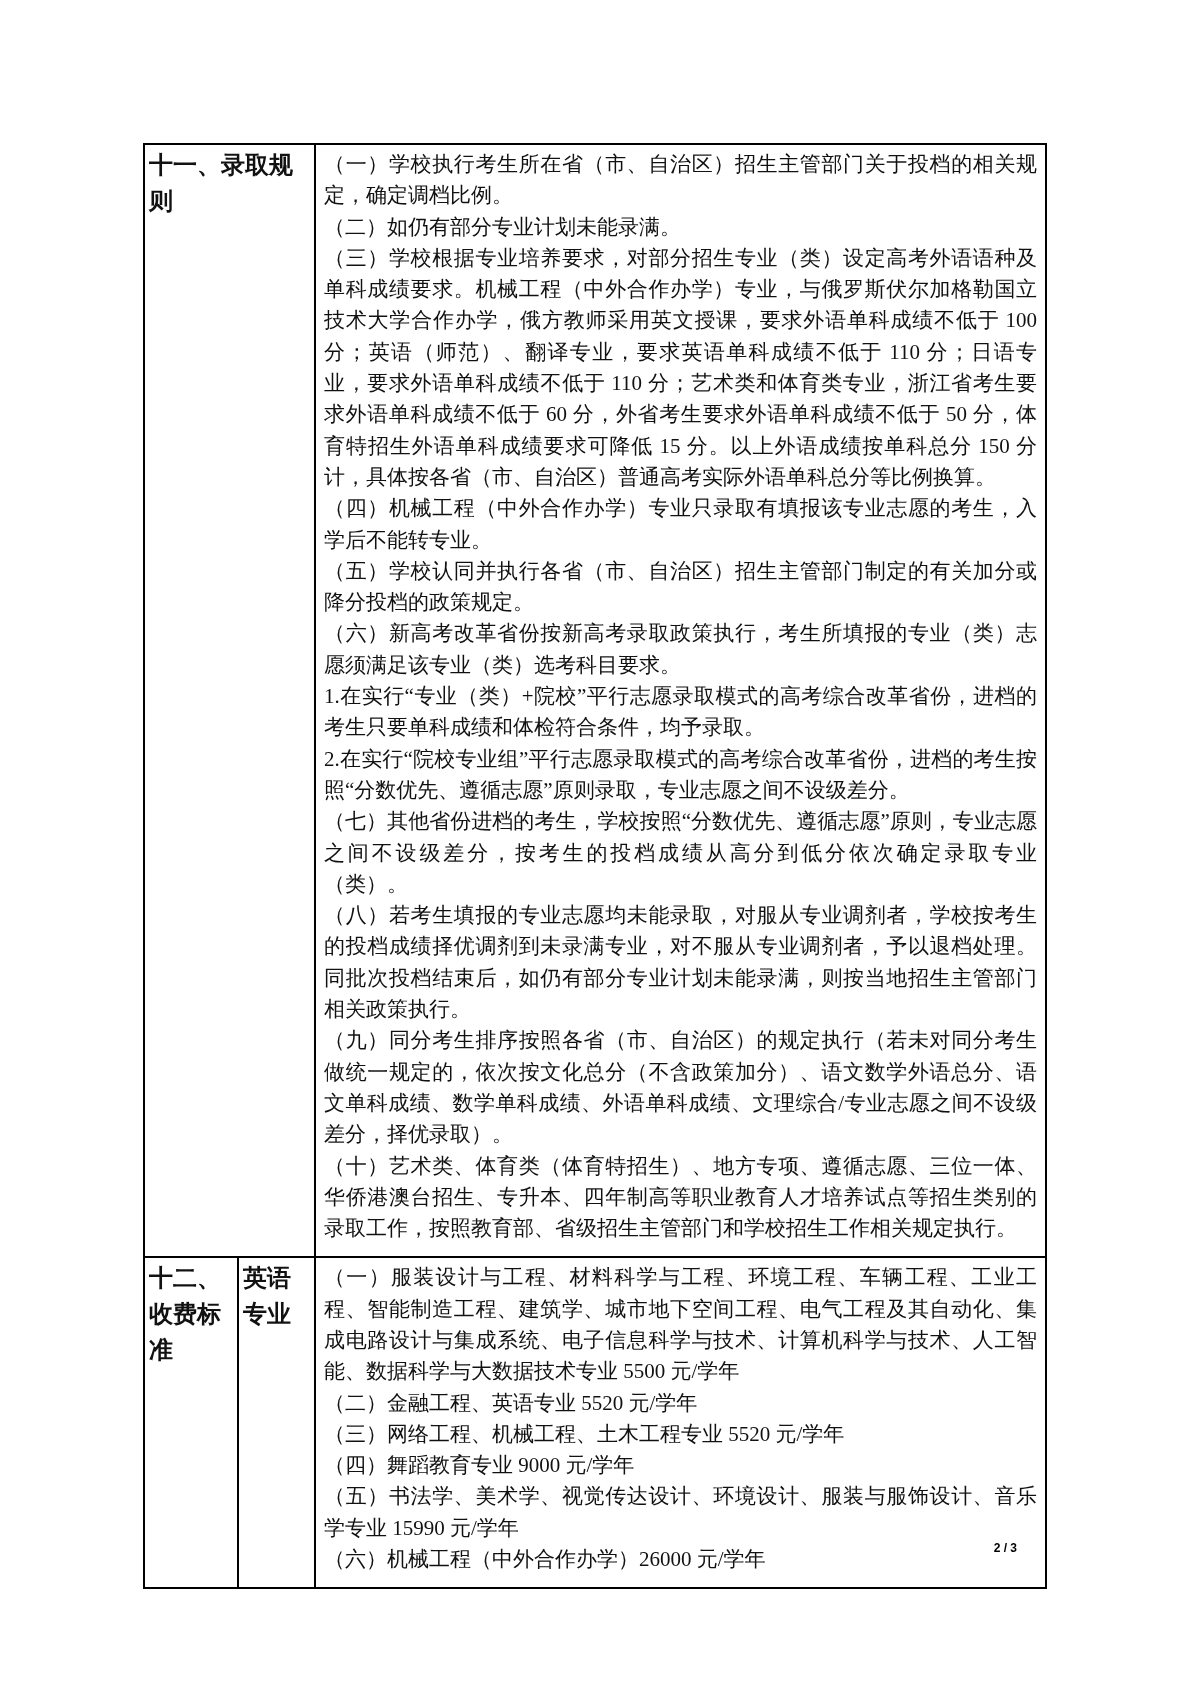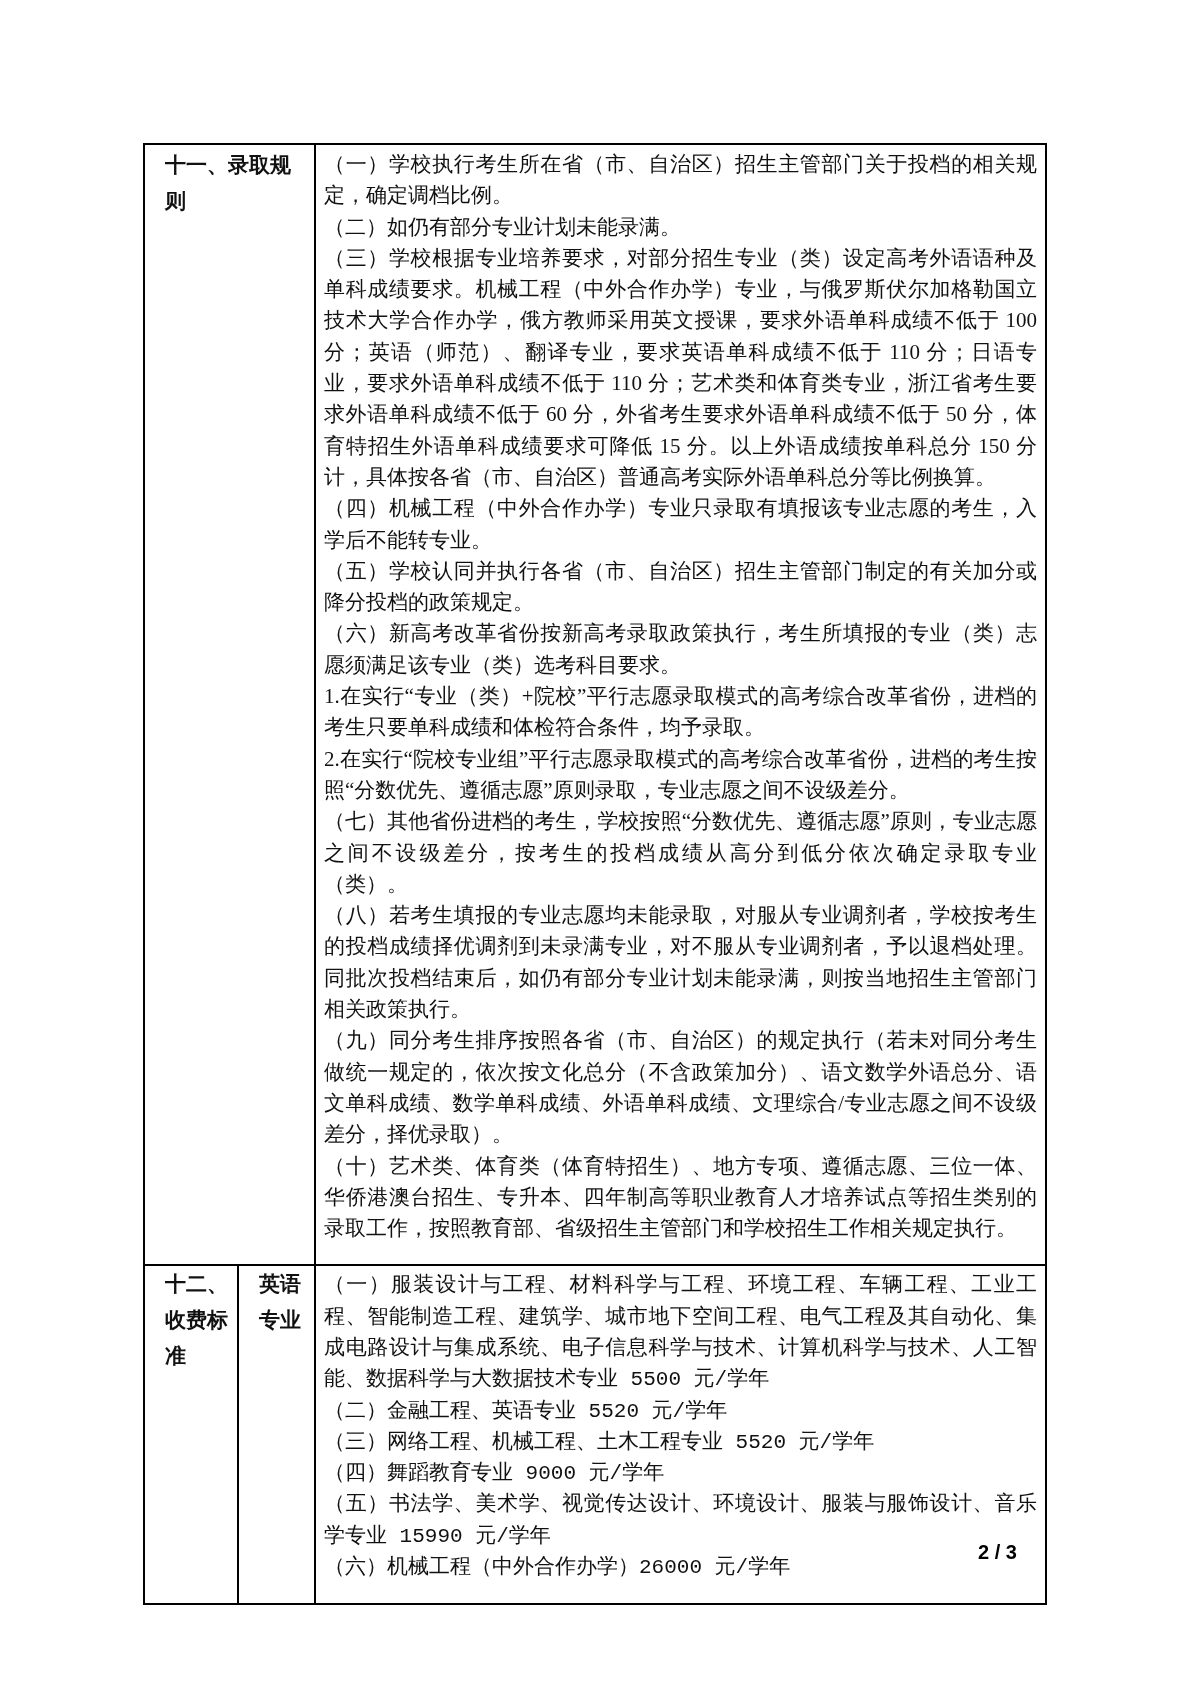--- a/index.html
+++ b/index.html
@@ -29,47 +29,47 @@
     border-collapse: collapse;
     table-layout: fixed;
   }
   table.doc-table td {
     border: 2px solid #000000;
     vertical-align: top;
   }
   td.label-cell {
     vertical-align: middle;
     font-weight: bold;
-    font-size: 21px;
+    font-size: 24px;
     line-height: 36px;
-    padding: 2px 3px 2px 20px;
+    padding: 2px 3px 2px 4px;
     word-break: break-all;
   }
   td.content-cell {
-    padding: 4px 8px 20px 8px;
+    padding: 4px 8px 12px 8px;
     border-radius: 29px;
   }
   .doc-par {
     margin: 0;
     font-size: 21px;
     line-height: 31.3px;
     text-align: justify;
     text-align-last: left;
     text-justify: inter-character;
     word-break: break-all;
   }
   tr.row-rules  > td { height: 1067px; }
-  tr.row-fees   > td { height: 313px; font-family: Liberation Mono, monospace; }
+  tr.row-fees   > td { height: 313px; }
   .page-footer {
     position: absolute;
     top: 1541px;
     right: 174px;
     font-family: "Liberation Sans", "DejaVu Sans", sans-serif;
     font-weight: bold;
-    font-size: 20px;
+    font-size: 12px;
     color: #000000;
   }
 </style>
 </head>
 <body>
 
 <div class="page">
 
   <table class="doc-table">
     <colgroup>

